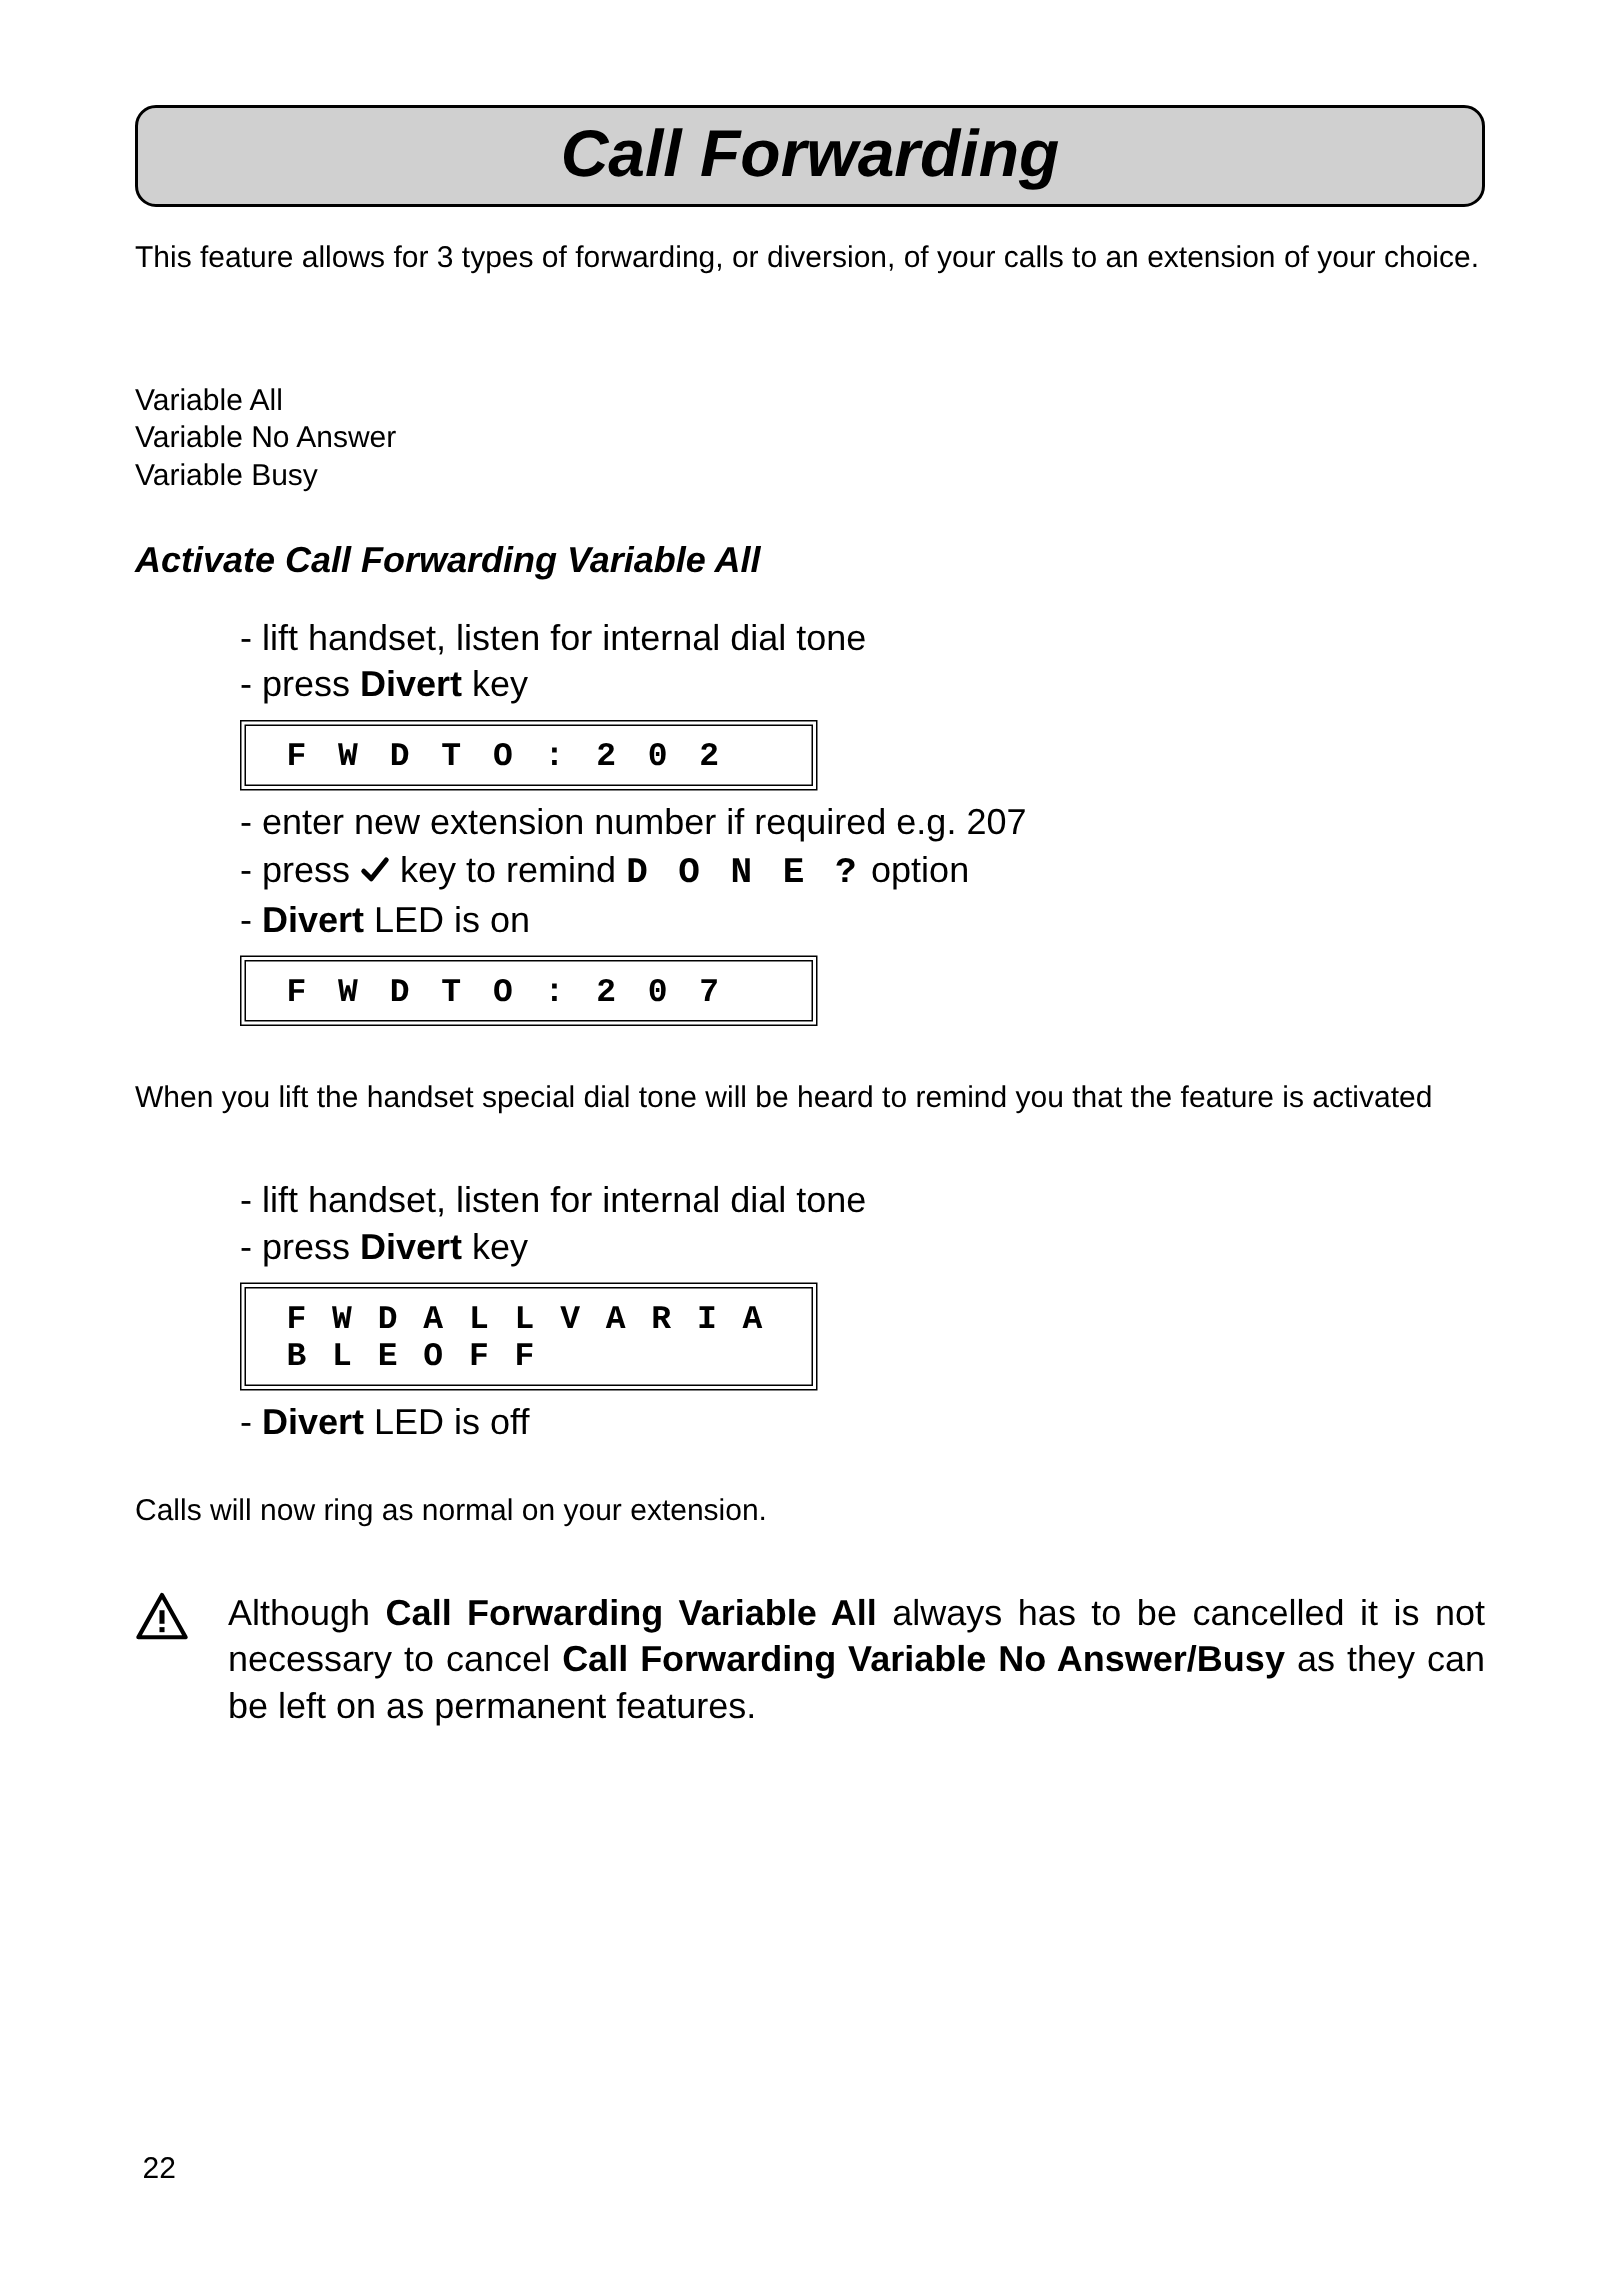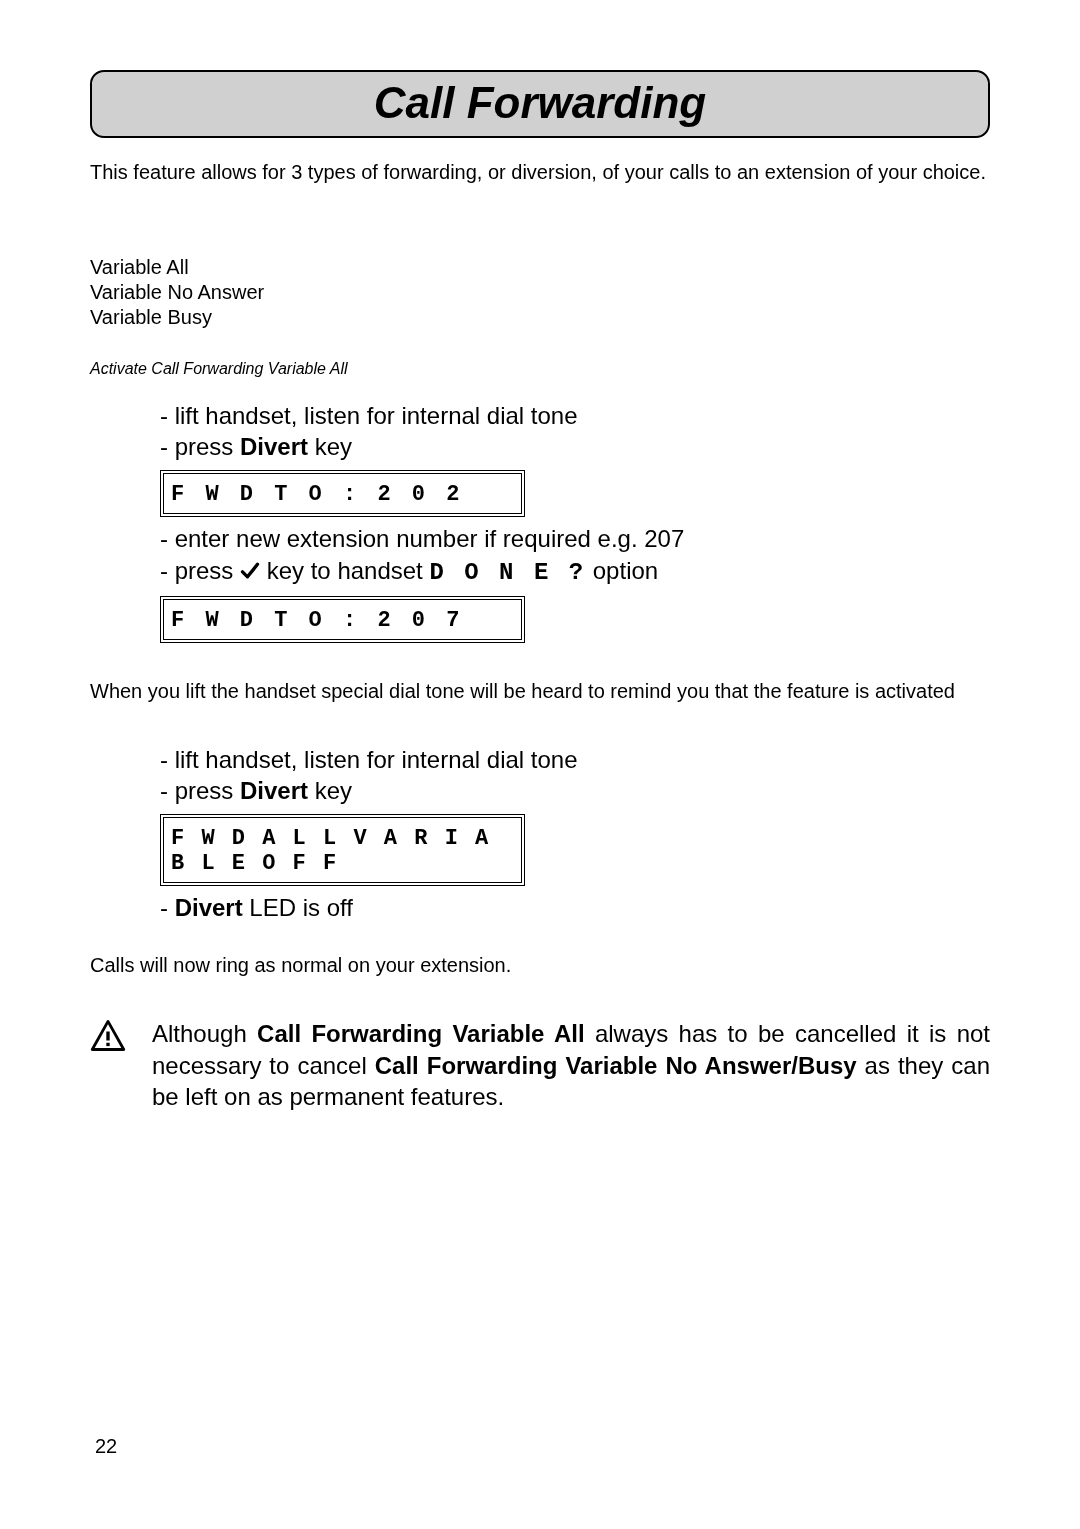--- a/index.html
+++ b/index.html
@@ -30,35 +30,35 @@
     font-style: italic;
   }
   .body-text {
     font-size: 20px;
     line-height: 1.25;
   }
   .para { margin-bottom: 22px; }
   .spacer-small { height: 20px; }
   .types-list { margin-bottom: 30px; margin-top: 28px; }
   .section-heading {
-    font-size: 16px;
-    font-weight: normal;
+    font-size: 24px;
+    font-weight: bold;
     font-style: italic;
     margin-bottom: 22px;
   }
   .steps {
     margin-left: 70px;
     margin-bottom: 8px;
   }
   .step-line { font-size: 24px; line-height: 1.3; }
   .display-box {
     margin-left: 70px;
     border: 4px double #000;
     width: 340px;
-    padding: 8px 10px 6px 7px;
+    padding: 8px 10px 6px 27px;
     margin-top: 6px;
     margin-bottom: 6px;
   }
   .display-text {
     font-family: "Courier New", monospace;
     font-size: 22px;
     letter-spacing: 4px;
     font-weight: 600;
   }
   .bold { font-weight: bold; }
@@ -118,21 +118,24 @@
 
   <div class="display-box">
     <span class="display-text">F W D  T O : 2 0 2</span>
   </div>
 
   <div class="steps">
     <div class="step-line">- enter new extension number if required e.g. 207</div>
     <div class="step-line">
       <span>- press  </span><span class="check-icon"><svg viewBox="0 0 24 24">
             <path d="M3 13 L9 19 L21 4" stroke="#000" stroke-width="4" fill="none" stroke-linecap="round" stroke-linejoin="round"></path>
-          </svg></span><span>  key to handset  </span><span class="segment-text">D O N E ?</span><span> option</span>
+          </svg></span><span>  key to remind  </span><span class="segment-text">D O N E ?</span><span> option</span>
+    </div>
+    <div class="step-line">
+      <span>- </span><span class="bold">Divert</span><span> LED is on</span>
     </div>
   </div>
 
   <div class="display-box">
     <span class="display-text">F W D  T O : 2 0 7</span>
   </div>
 
   <div style="height:30px;"></div>
 
   <div class="body-text para" style="text-align:justify;">When you lift the handset special dial tone will be heard to remind you that the feature is activated</div>

